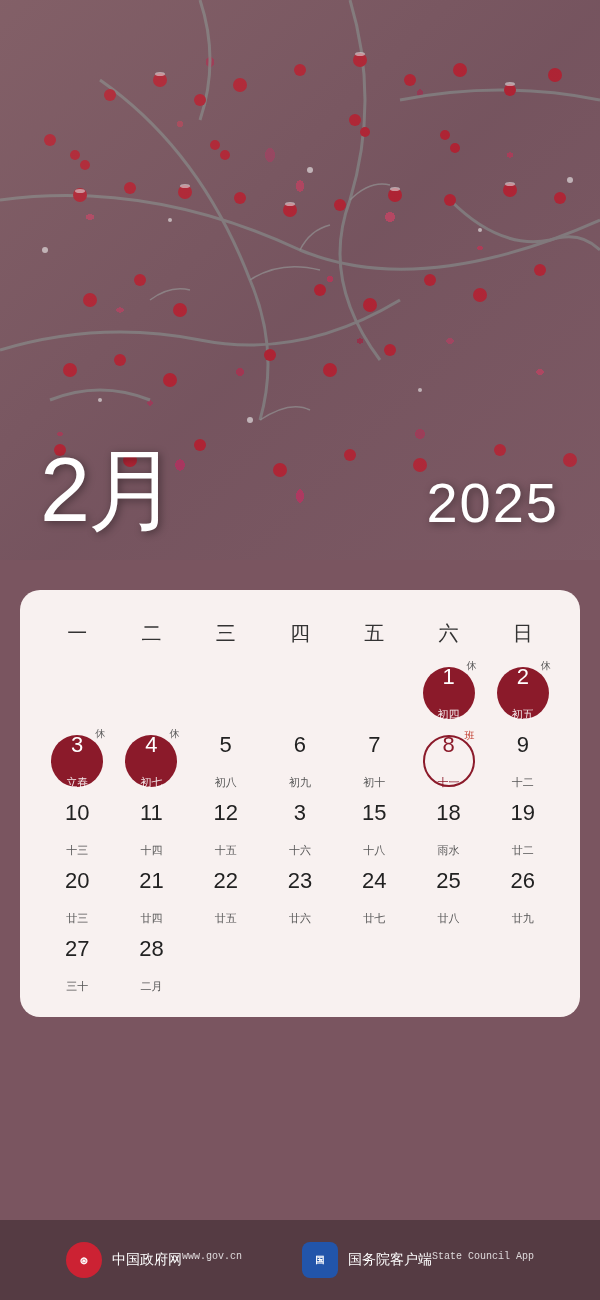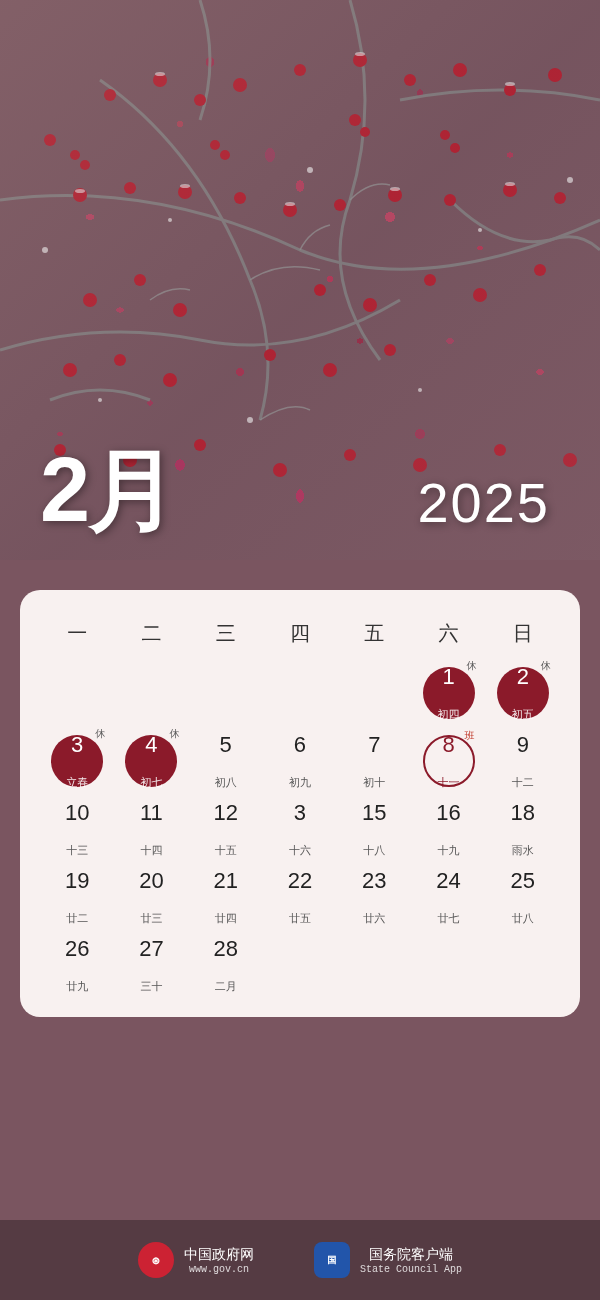--- a/index.html
+++ b/index.html
@@ -59,29 +59,29 @@
       height: 620px;
     }
 
     
     .month-label {
       position: absolute;
       top: 430px;
       left: 40px;
       color: white;
       font-size: 90px;
-      font-weight: 700;
+      font-weight: 400;
       text-shadow: 2px 2px 8px rgba(0,0,0,0.4);
       letter-spacing: -2px;
     }
 
     .year-label {
       position: absolute;
       top: 470px;
-      right: 50px;
+      right: 41px;
       color: white;
       font-size: 56px;
       font-weight: 300;
       text-shadow: 2px 2px 8px rgba(0,0,0,0.4);
       letter-spacing: 2px;
     }
 
     
     .bg-bottom {
       position: absolute;
@@ -236,21 +236,21 @@
     .footer-logo-text {
       color: white;
       font-size: 10px;
       font-weight: bold;
       text-align: center;
       line-height: 1.1;
     }
 
     .footer-text-block {
       display: flex;
-      flex-direction: column;
+      flex-direction: row;
       text-align: center;
     }
 
     .footer-main-text {
       color: white;
       font-size: 14px;
       font-weight: 500;
     }
 
     .footer-sub-text {
@@ -491,26 +491,20 @@
       <div class="cal-cell">
         <div class="cell-inner">
           <span class="day-num">3</span>
           <span class="lunar-text">十六</span>
         </div>
       </div>
       <div class="cal-cell">
         <div class="cell-inner">
           <span class="day-num">15</span>
           <span class="lunar-text">十八</span>
-        </div>
-      </div>
-      <div class="cal-cell">
-        <div class="cell-inner">
-          <span class="day-num">16</span>
-          <span class="lunar-text">十九</span>
         </div>
       </div>
       <div class="cal-cell">
         <div class="cell-inner">
           <span class="day-num">18</span>
           <span class="lunar-text">雨水</span>
         </div>
       </div>
       <div class="cal-cell">
         <div class="cell-inner">

